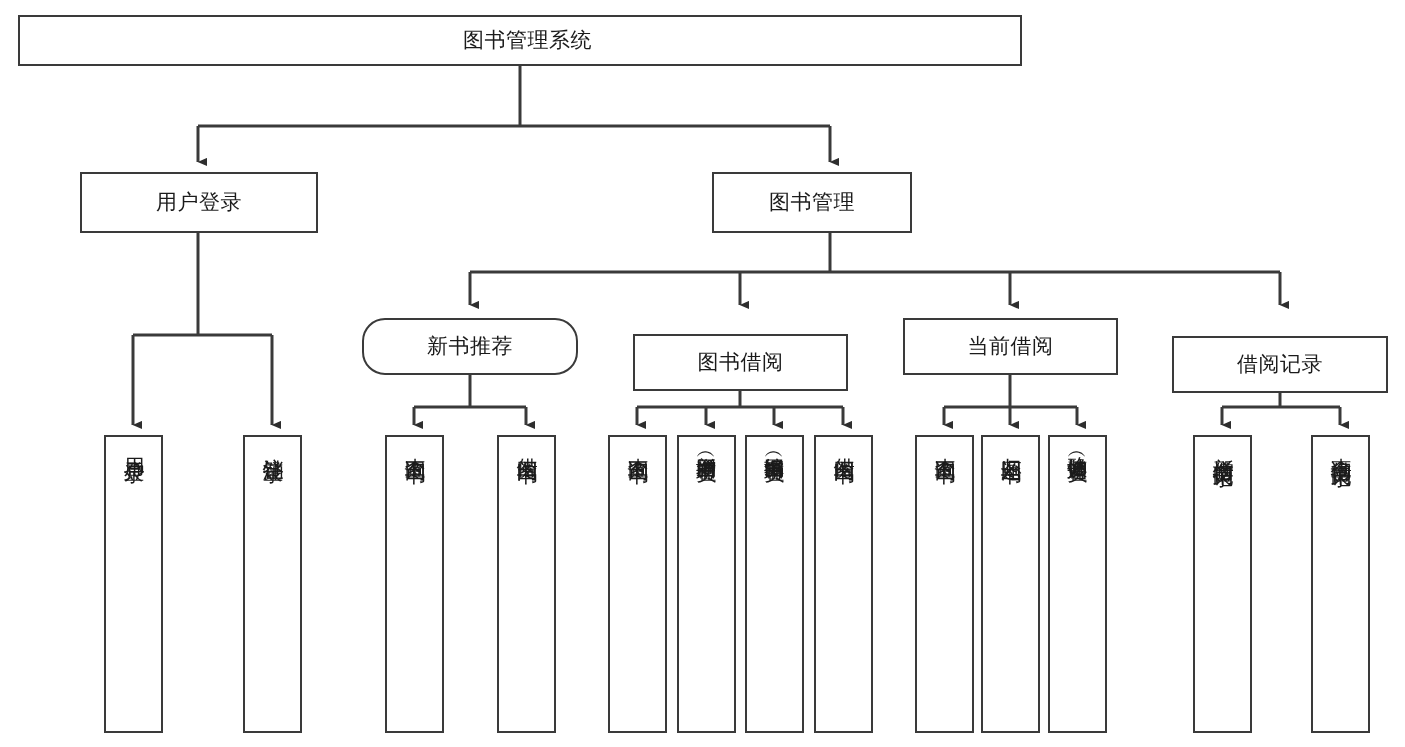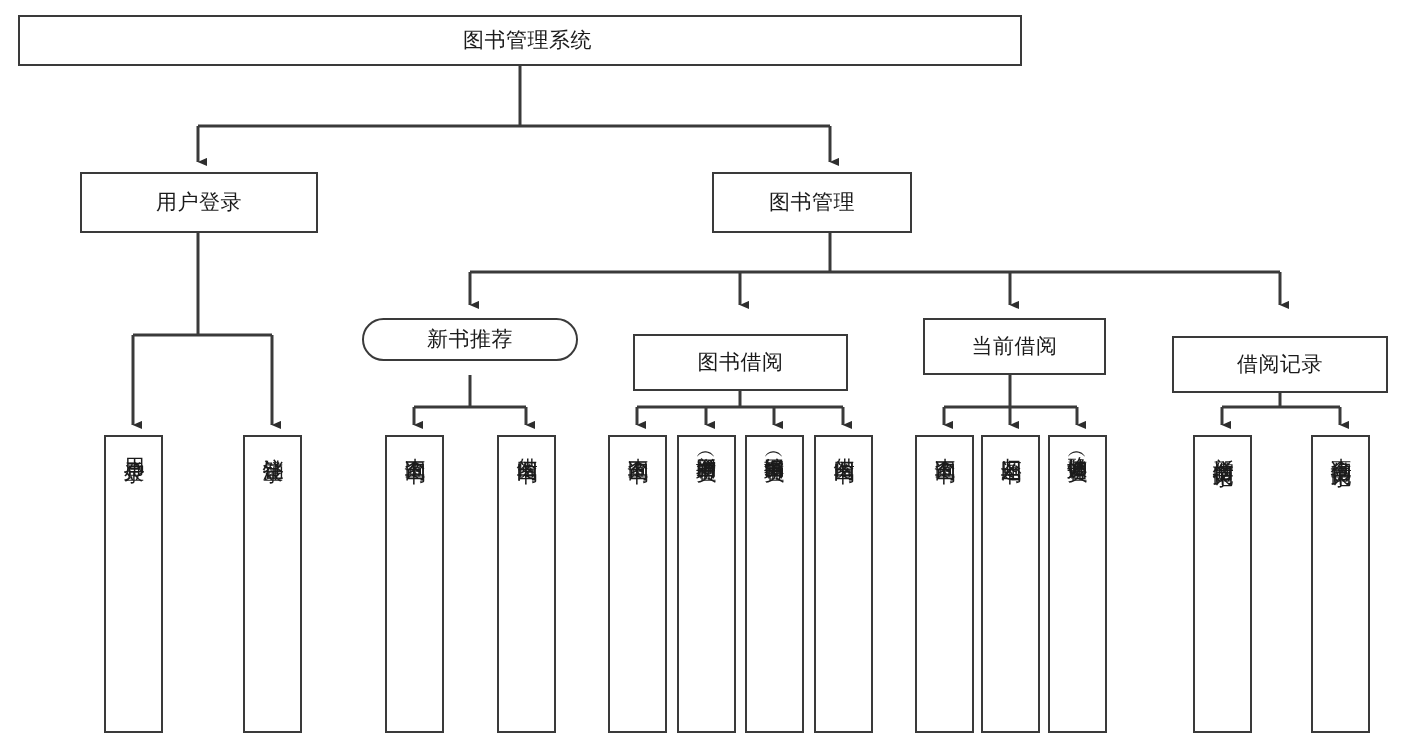--- a/index.html
+++ b/index.html
@@ -130,27 +130,27 @@
     <span class="label">图书管理系统</span>
   </div>
 
   <div class="node horiz" style="left:80px; top:172px; width:238px; height:61px;">
     <span class="label">用户登录</span>
   </div>
   <div class="node horiz" style="left:712px; top:172px; width:200px; height:61px;">
     <span class="label">图书管理</span>
   </div>
 
-  <div class="node horiz" style="left:362px; top:318px; width:216px; height:43px;border-radius:23px;">
+  <div class="node horiz" style="left:362px; top:318px; width:216px; height:57px;border-radius:23px;">
     <span class="label">新书推荐</span>
   </div>
   <div class="node horiz" style="left:633px; top:334px; width:215px; height:57px;">
     <span class="label">图书借阅</span>
   </div>
-  <div class="node horiz" style="left:903px; top:318px; width:183px; height:57px;margin-left:20px;">
+  <div class="node horiz" style="left:903px; top:318px; width:215px; height:57px;">
     <span class="label">当前借阅</span>
   </div>
   <div class="node horiz" style="left:1172px; top:336px; width:216px; height:57px;">
     <span class="label">借阅记录</span>
   </div>
 
   <div class="node vert" style="left:104px; top:435px; width:59px; height:298px;">
     <span class="label">用户登录</span>
   </div>
   <div class="node vert" style="left:243px; top:435px; width:59px; height:298px;">

